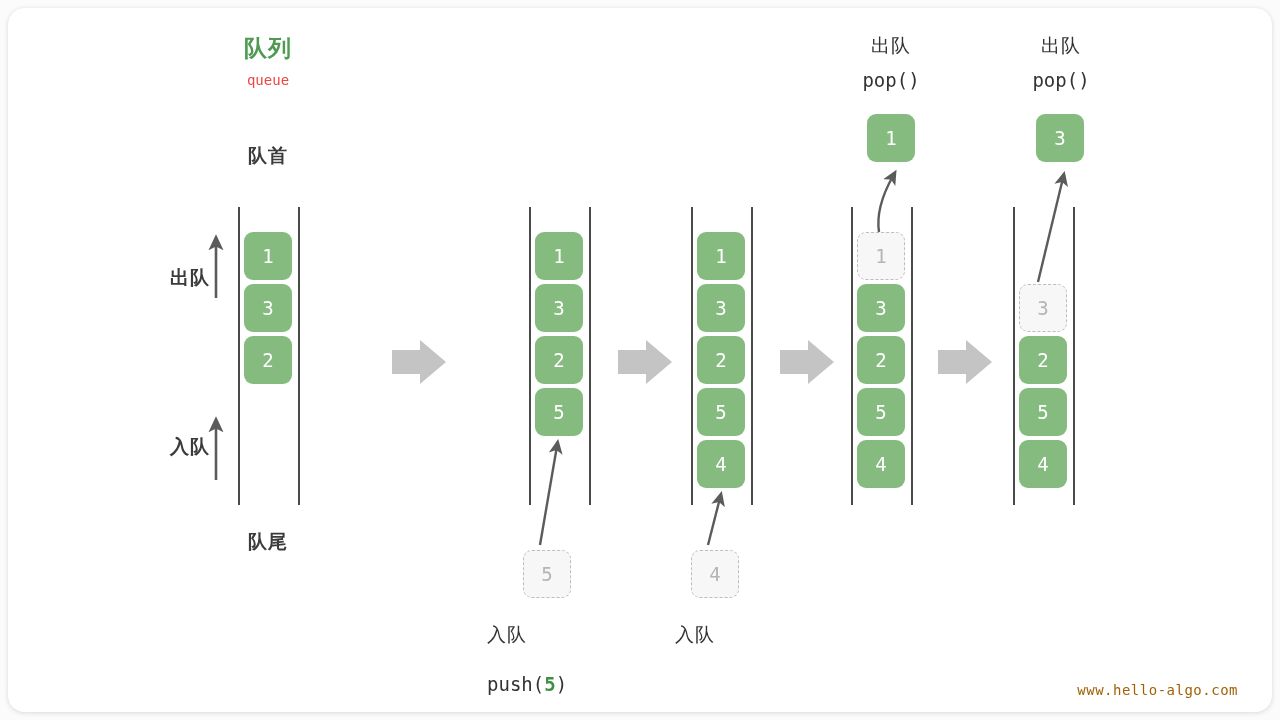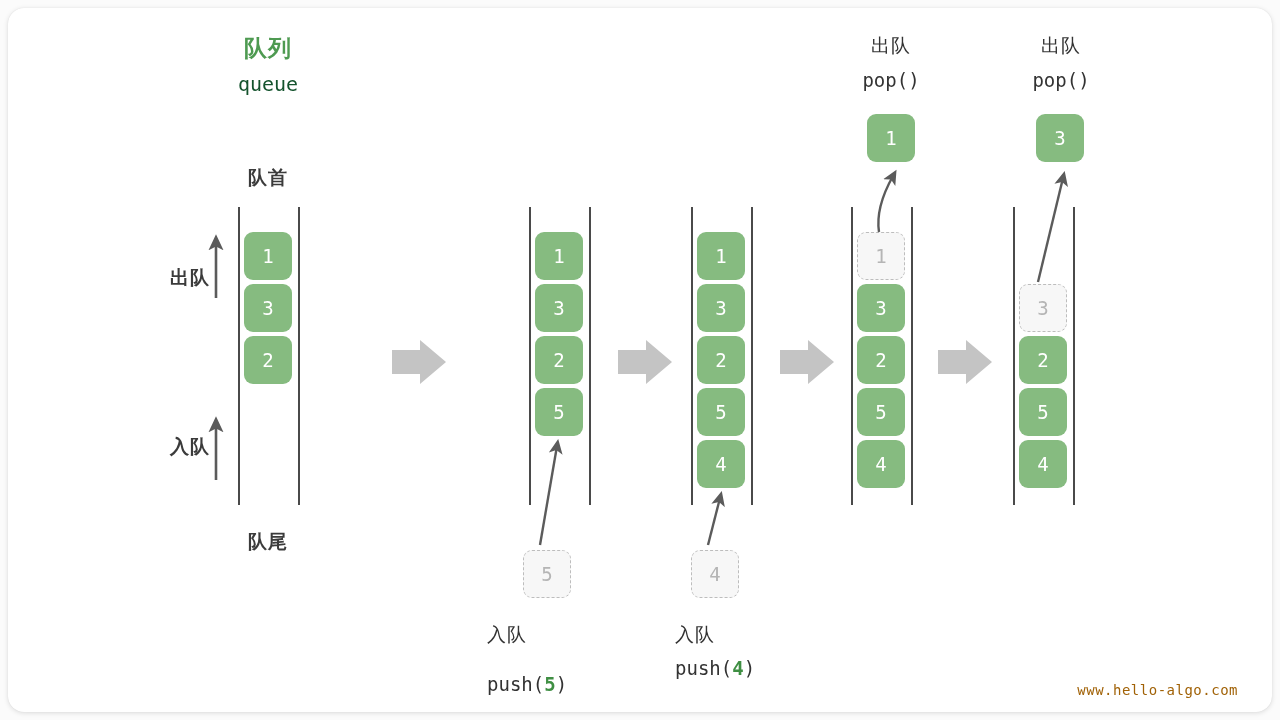--- a/index.html
+++ b/index.html
@@ -34,23 +34,23 @@
     position: absolute;
     color: #4e9a51;
     font-weight: bold;
     font-size: 23px;
     letter-spacing: 1px;
     white-space: nowrap;
     text-align: center;
   }
   .title-en {
     position: absolute;
-    color: #14532d;
-    font-family: "DejaVu Sans Mono", "Liberation Mono", monospace;
-    font-size: 20px;
+    color: #ef4444;
+    font-family: "DejaVu Sans Mono", "Liberation Mono", monospace;
+    font-size: 14px;
     white-space: nowrap;
     text-align: center;
   }
   .label-bold {
     position: absolute;
     color: #3b3b3b;
     font-weight: bold;
     font-size: 19px;
     letter-spacing: 1px;
     white-space: nowrap;
@@ -125,21 +125,21 @@
 </style>
 </head>
 <body>
 
 <div id="canvas">
   <div class="card"></div>
 
   <div class="title-cn" style="left:208px; top:33px; width:120px;">队列</div>
   <div class="title-en" style="left:206px; top:72px; width:124px;">queue</div>
 
-  <div class="label-bold" style="left:208px; top:165px; width:120px;">队首</div>
+  <div class="label-bold" style="left:208px; top:143px; width:120px;">队首</div>
   <div class="label-bold" style="left:208px; top:529px; width:120px;">队尾</div>
 
   <div class="label-bold" style="left:140px; top:265px; width:70px; text-align:right;">出队</div>
   <div class="label-bold" style="left:140px; top:434px; width:70px; text-align:right;">入队</div>
 
   <div class="rail" style="left:238px;  top:207px; height:298px;"></div>
   <div class="rail" style="left:298px;  top:207px; height:298px;"></div>
 
   <div class="rail" style="left:529px;  top:207px; height:298px;"></div>
   <div class="rail" style="left:589px;  top:207px; height:298px;"></div>
@@ -167,23 +167,20 @@
     <span>push(</span><span class="arg">5</span><span>)</span>
   </div>
 
   <div class="cell filled" style="left:697px; top:232px;">1</div>
   <div class="cell filled" style="left:697px; top:284px;">3</div>
   <div class="cell filled" style="left:697px; top:336px;">2</div>
   <div class="cell filled" style="left:697px; top:388px;">5</div>
   <div class="cell filled" style="left:697px; top:440px;">4</div>
   <div class="cell ghost" style="left:691px; top:550px;">4</div>
   <div class="op-cn" style="left:675px; top:622px; width:120px; text-align:left;">入队</div>
-  <div class="op-code" style="left:675px; top:657px; width:180px; text-align:left;">
-    <span>push(</span><span class="arg">4</span><span>)</span>
-  </div>
 
   <div class="op-cn" style="left:833px; top:33px; width:116px;">出队</div>
   <div class="op-code" style="left:833px; top:69px; width:116px;">pop()</div>
   <div class="cell filled" style="left:867px; top:114px;">1</div>
   <div class="cell ghost" style="left:857px; top:232px;">1</div>
   <div class="cell filled" style="left:857px; top:284px;">3</div>
   <div class="cell filled" style="left:857px; top:336px;">2</div>
   <div class="cell filled" style="left:857px; top:388px;">5</div>
   <div class="cell filled" style="left:857px; top:440px;">4</div>
 

